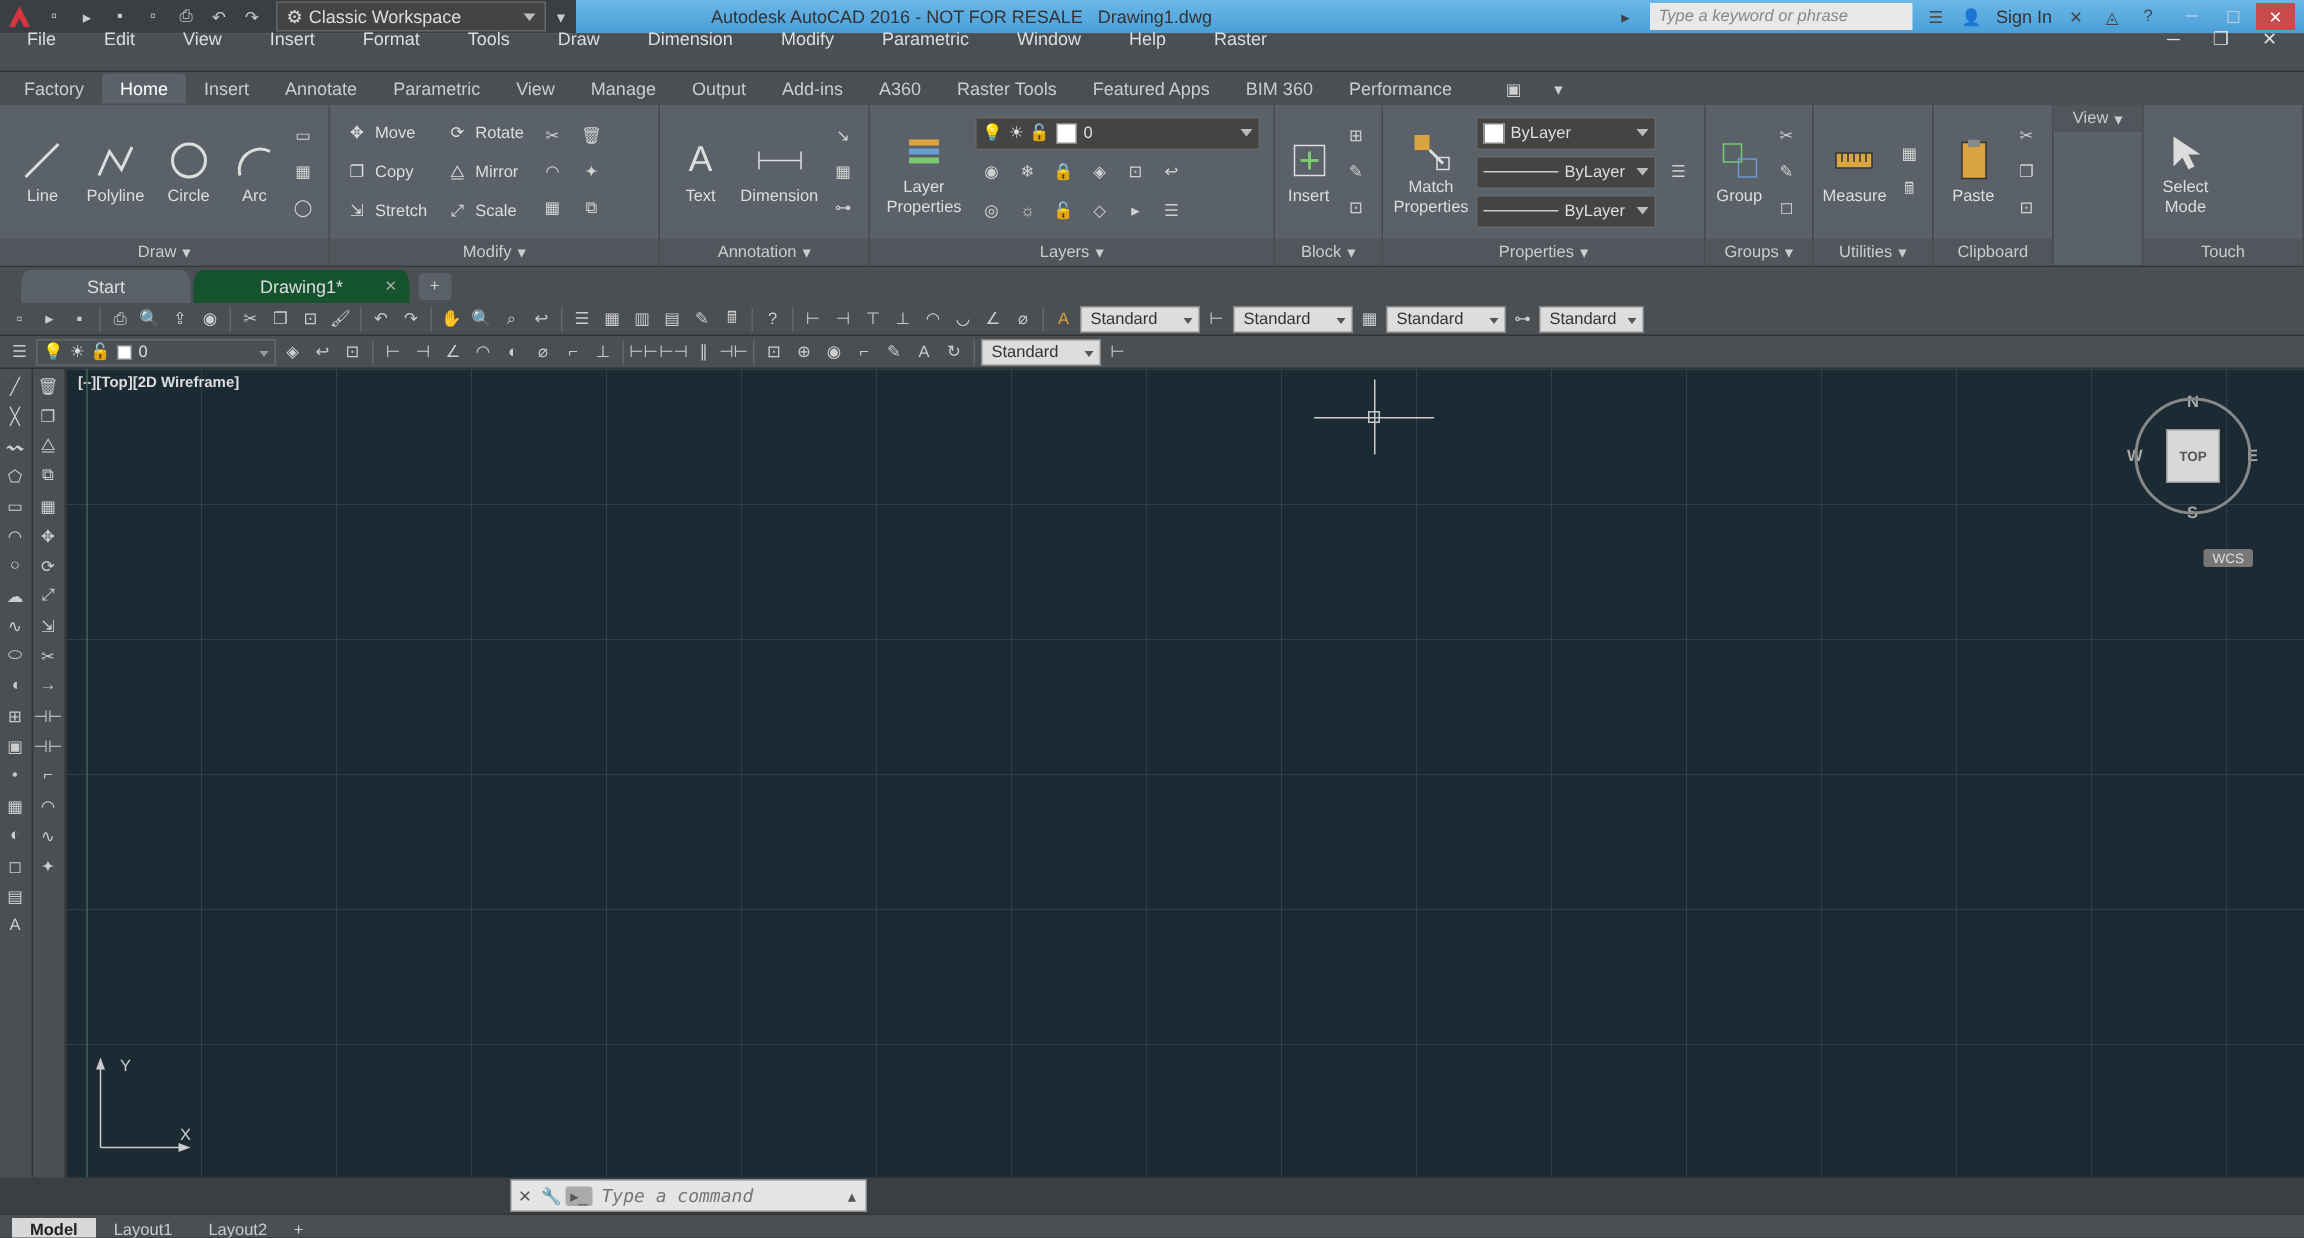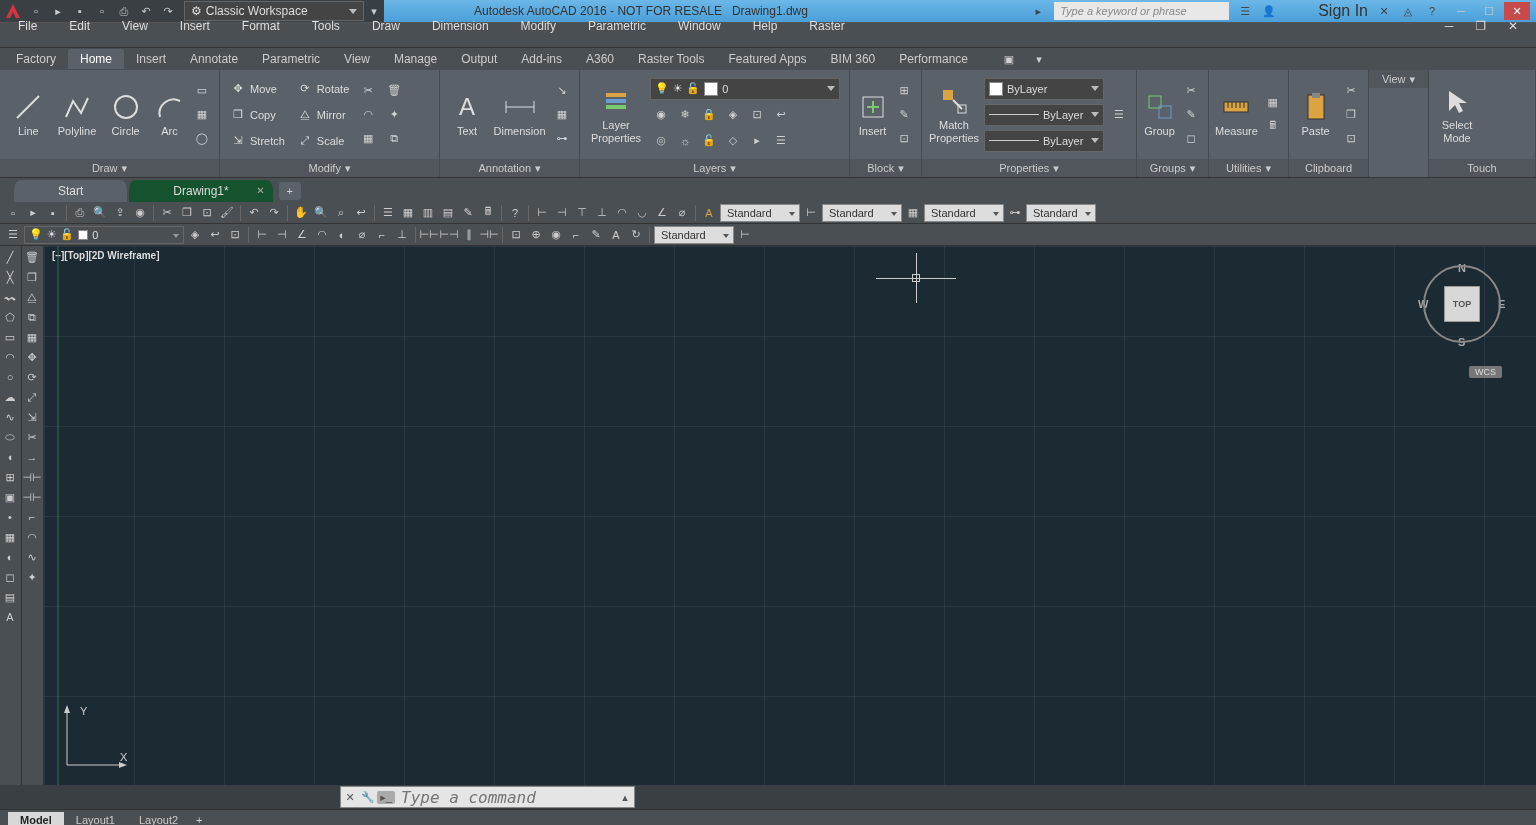--- a/index.html
+++ b/index.html
@@ -66,21 +66,21 @@
 .crosshair .ch-v { position:absolute; width:1px; height:50px; background:#ccc; }
 .crosshair .ch-box { position:absolute; width:8px; height:8px; border:1px solid #ccc; }
 .ucs { position:absolute; left:18px; bottom:10px; }
 .viewcube { position:absolute; right:30px; top:10px; width:90px; height:100px; }
 .vc-center { position:absolute; left:28px; top:30px; width:36px; height:36px; background:#d8d8d8; display:flex;align-items:center;justify-content:center; font-size:9px; color:#555; font-weight:bold; border:1px solid #999; }
 .vc-dir { position:absolute; font-size:11px; color:#aaa; font-weight:bold; }
 .wcs-badge { position:absolute; right:34px; top:120px; background:#777; color:#ddd; font-size:9px; padding:1px 6px; border-radius:2px; }
 
 .cmdline { height:22px; background:#e5e5e5; display:flex; align-items:center; margin:0 300px 0 340px; border:1px solid #888; }
 .cmdline .cx { width:18px;text-align:center;cursor:pointer;color:#555; }
-.cmdline input { flex:1; border:none; background:transparent; padding:0 6px; font-style:italic; color:#888; font-size:16px; outline:none; font-family: "Consolas", monospace; }
+.cmdline input { flex:1; border:none; background:transparent; padding:0 6px; font-style:italic; color:#888; font-size:12px; outline:none; font-family: "Consolas", monospace; }
 .cmdline-wrap { height:24px; background:#3a3f44; display:flex; align-items:center; }
 
 .layouttabs { height:20px; background:#4a4f54; display:flex; align-items:center; padding-left:8px; gap:0; border-top:1px solid #333; }
 .ltab { padding:2px 12px; font-size:11px; color:#ccc; cursor:pointer; }
 .ltab.active { background:#d8d8d8; color:#222; font-weight:bold; }
 .ltab-add { width:18px;height:16px;display:flex;align-items:center;justify-content:center; cursor:pointer; }
 
 svg { display:block; }
 </style>
 </head>
@@ -109,21 +109,21 @@
   <div class="qat-btn">▾</div>
   <div class="title-mid">
     <span class="appname">Autodesk AutoCAD 2016 - NOT FOR RESALE</span>
     <span>Drawing1.dwg</span>
   </div>
   <div class="title-right">
     <div class="icn">▸</div>
     <div class="search-box">Type a keyword or phrase</div>
     <div class="icn">☰</div>
     <div class="icn">👤</div>
-    <span style="color:#333;font-size:16px;margin-left:33px;">Sign In</span>
+    <span style="color:#333;font-size:12px;">Sign In</span>
     <div class="icn">✕</div>
     <div class="icn">◬</div>
     <div class="icn">?</div>
     <div class="winbtns">
       <div class="winbtn">─</div>
       <div class="winbtn">☐</div>
       <div class="winbtn" style="background:#c84b4b;color:#fff;">✕</div>
     </div>
   </div>
 </div>

